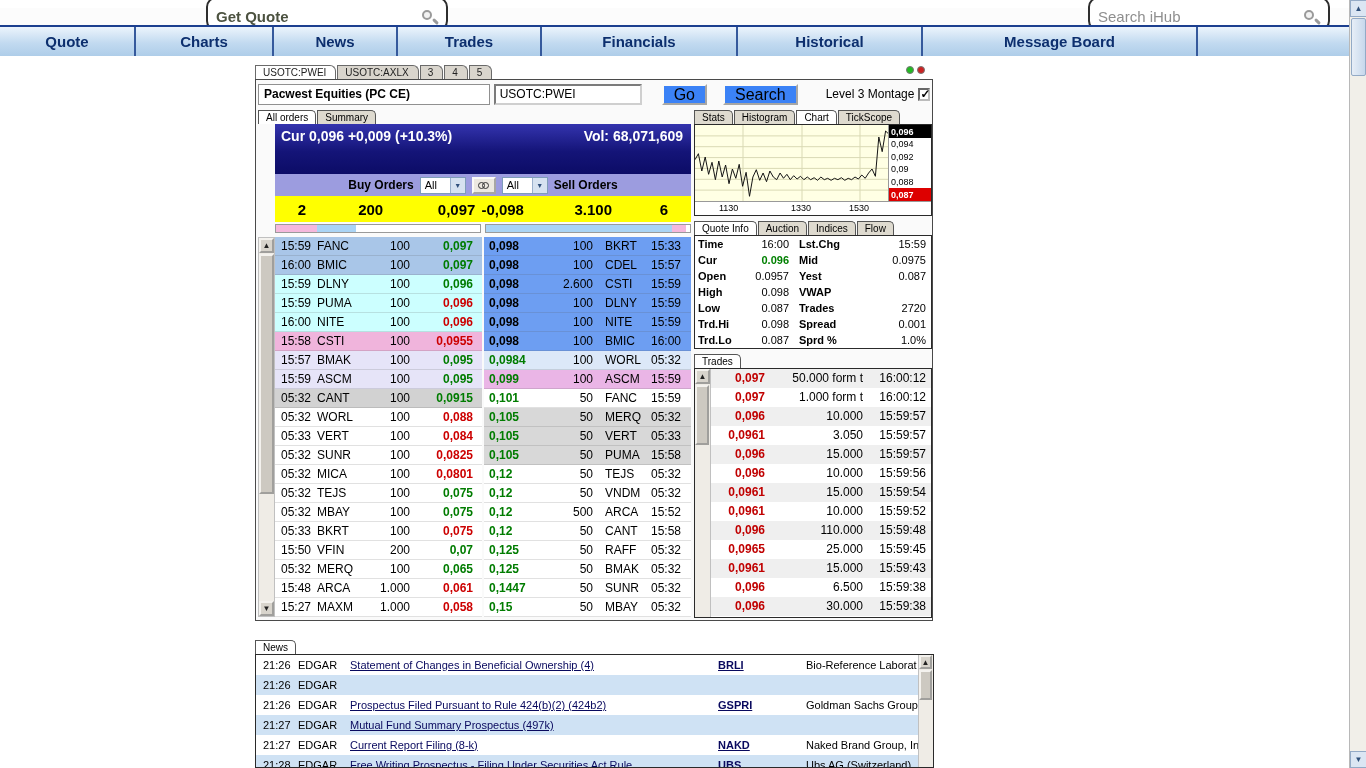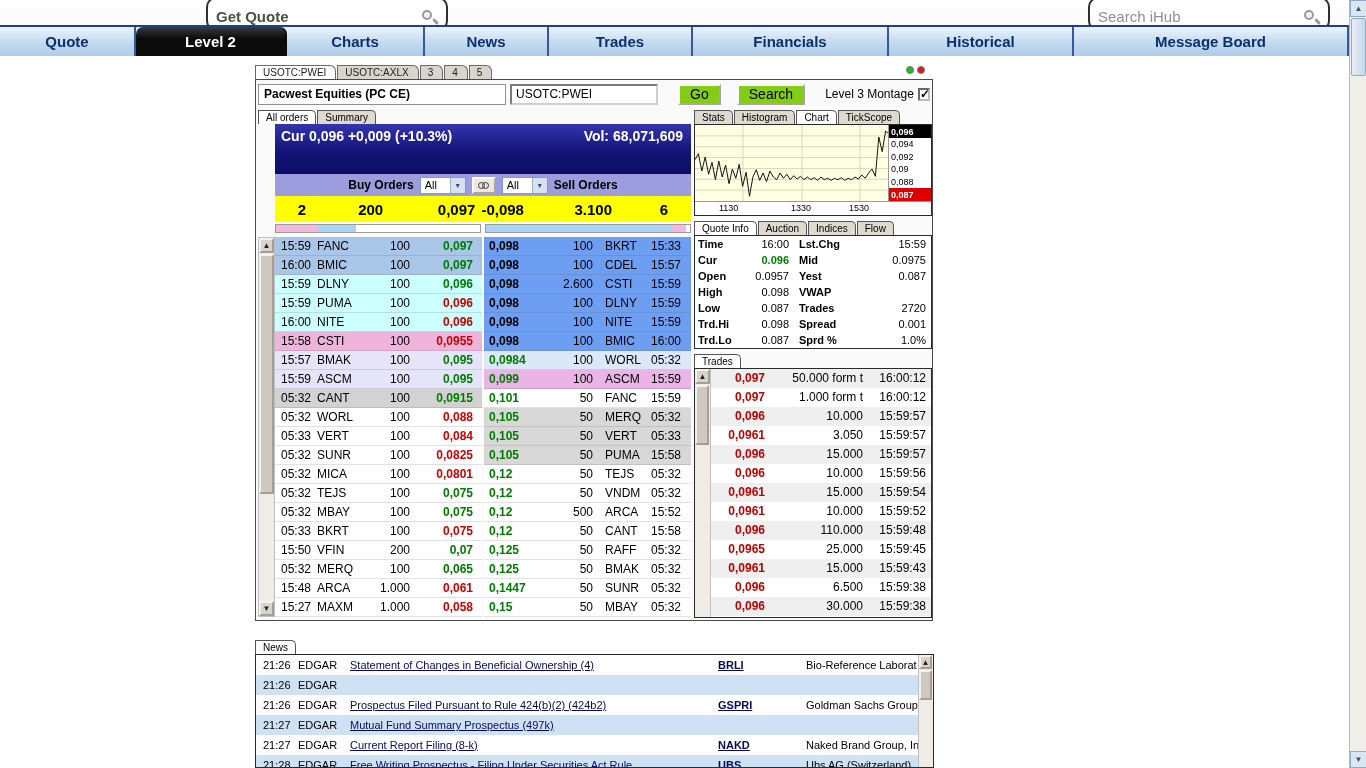--- a/index.html
+++ b/index.html
@@ -33,24 +33,24 @@
 #wtabs{display:flex;height:17px;align-items:flex-end;position:relative}
 .wtab{border:1px solid #6a6a6a;border-bottom:none;background:#d9d5cd;padding:1px 9px 1px 7px;font-size:10px;color:#222;margin-right:1px;border-radius:0 6px 0 0;cursor:pointer;white-space:nowrap}
 .wtab.active{background:#fff}
 #status-dots{position:absolute;right:8px;top:4px;display:flex;gap:3px}
 .dot{width:8px;height:8px;border-radius:50%;border:1px solid #777}
 
 #frame{border:1px solid #4a4a4a;background:#fafafa}
 #title-row{height:28px;display:flex;align-items:center;padding:3px 2px;gap:4px}
 #title-box{width:274px;height:21px;border:1px solid #909090;background:#fff;font-size:12px;font-weight:bold;line-height:19px;padding-left:5px;overflow:hidden;white-space:nowrap}
 #symbol-input{width:148px;height:21px;border:2px inset #cfcfcf;font-size:12px;padding-left:4px;font-family:inherit}
-.btn{height:21px;background:#84cc16;border:2px outset #fbfaf7;font-size:14px;padding:0 10px;cursor:pointer;font-family:inherit}
+.btn{height:21px;background:#3b82f6;border:2px outset #fbfaf7;font-size:16px;padding:0 10px;cursor:pointer;font-family:inherit}
 #go-btn{margin-left:16px}
 #search-btn{margin-left:12px}
-#l3-label{font-size:12px;margin-left:16px;white-space:nowrap}
+#l3-label{font-size:12px;margin-left:24px;white-space:nowrap}
 #l3cb{width:13px;height:13px;border:2px inset #bbb;background:#fff;display:inline-block;position:relative;cursor:pointer}
 #l3cb.checked:after{content:"✓";position:absolute;left:0;top:-3px;font-size:12px;font-weight:bold}
 
 #cols{display:flex;gap:3px;padding:0 2px 2px 2px}
 #left-col{width:433px}
 #right-col{width:262px}
 
 
 .stabs{display:flex;height:16px;align-items:flex-end;gap:1px}
 .stab{border:1px solid #555;border-bottom:none;background:#dedacf;font-size:10px;padding:1px 7px;border-radius:0 5px 0 0;cursor:pointer;white-space:nowrap}
@@ -150,21 +150,20 @@
     <span class="txt">Search iHub</span>
     <span class="mag">
         <i></i>
         <b></b>
       </span>
   </div>
 </div>
 
 <div id="navbar">
     <div class="nav-tab" style="width:136px">Quote</div>
-    <div class="nav-tab active" style="width:151px">Level 2</div>
     <div class="nav-tab" style="width:138px">Charts</div>
     <div class="nav-tab" style="width:124px">News</div>
     <div class="nav-tab" style="width:144px">Trades</div>
     <div class="nav-tab" style="width:196px">Financials</div>
     <div class="nav-tab" style="width:185px">Historical</div>
     <div class="nav-tab" style="width:275px">Message Board</div>
   </div>
 
 <div id="page-sb">
   <div class="sbtn">▲</div>

